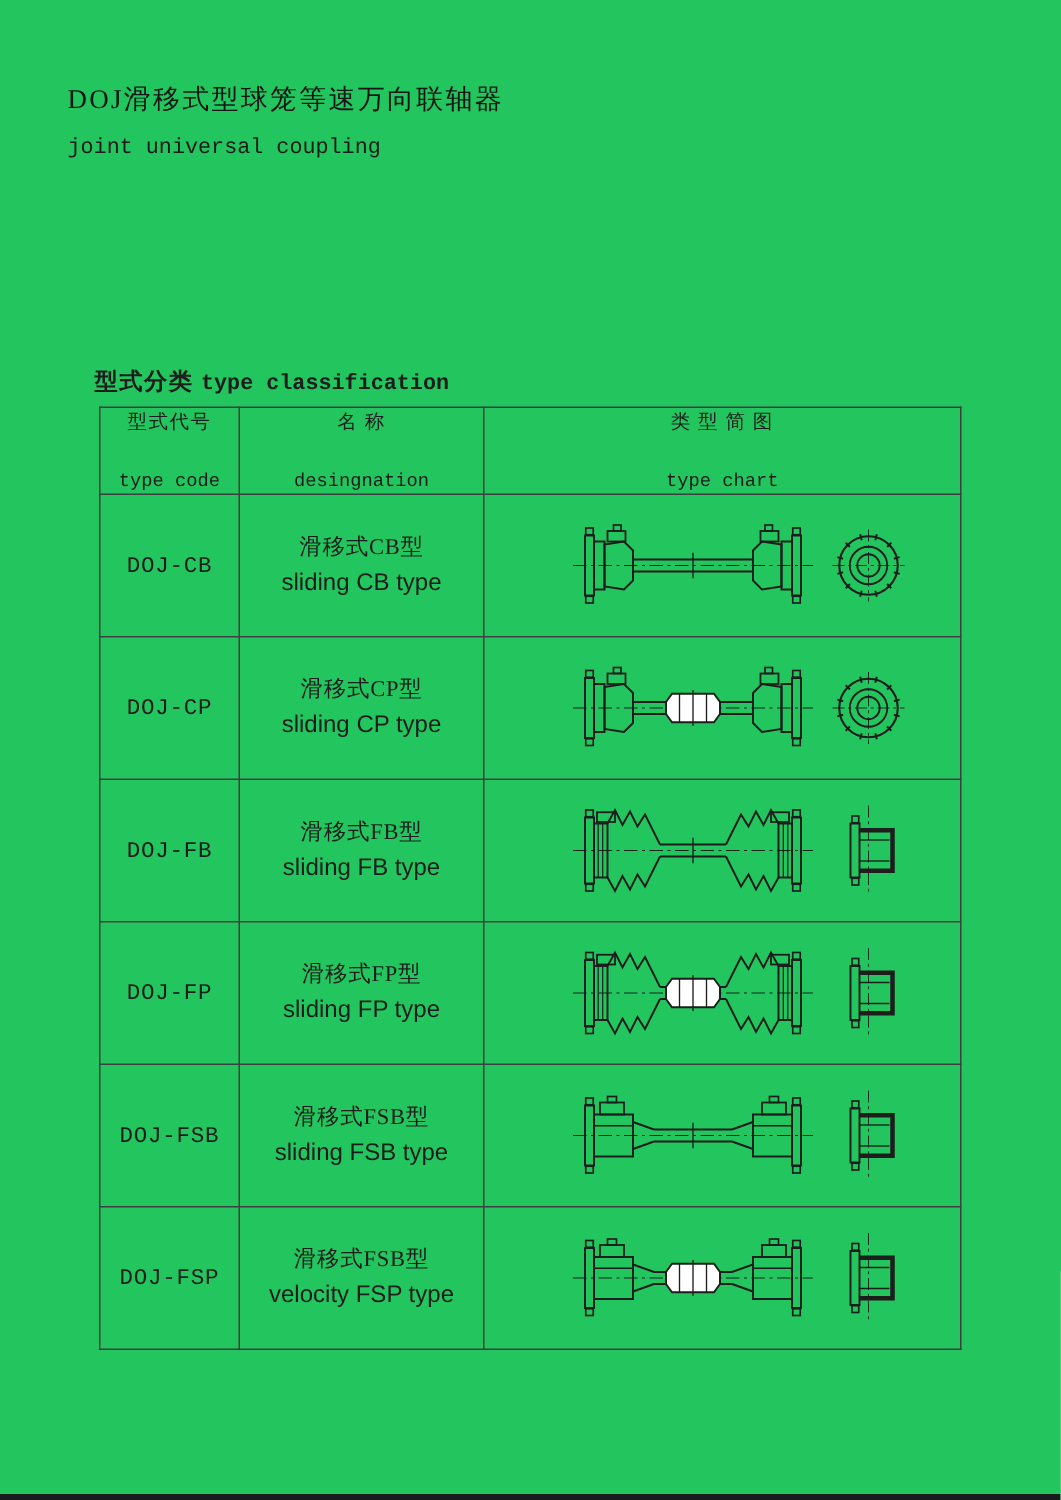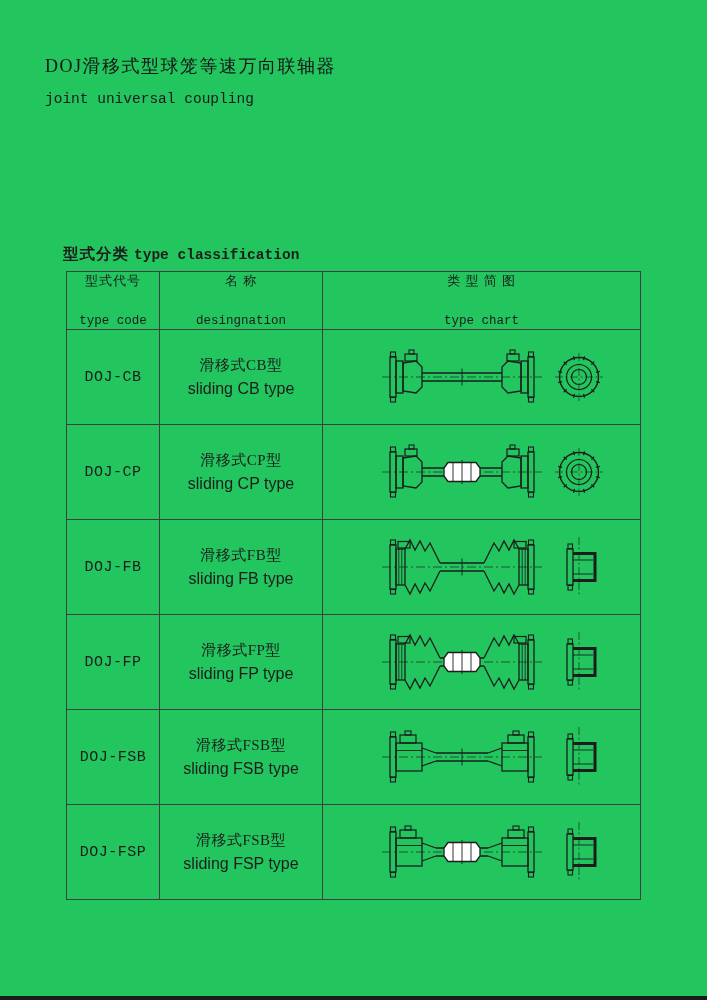--- a/index.html
+++ b/index.html
@@ -288,21 +288,21 @@
               <polyline points="241,29.5 263,29.5 263,56.5 241,56.5" stroke="#1d1d1d" stroke-width="3" fill="none"></polyline>
               <line x1="241" y1="36" x2="261" y2="36" stroke="#1d1d1d" stroke-width="0.9"></line>
               <line x1="241" y1="50" x2="261" y2="50" stroke="#1d1d1d" stroke-width="0.9"></line>
             </svg>
           </td>
         </tr>
         <tr>
           <td class="code-cell col-code">DOJ-FSP</td>
           <td class="col-name">
             <div class="name-cn">滑移式FSB型</div>
-            <div class="name-en">sliding FSP type</div>
+            <div class="name-en">velocity FSP type</div>
           </td>
           <td class="chart-cell col-chart">
             <svg width="300" height="86" viewBox="0 0 300 86">
               <line x1="50" y1="43" x2="210" y2="43" stroke="#1d1d1d" stroke-width="0.65" stroke-dasharray="9 3 2 3"></line>
               <rect x="58" y="23" width="6" height="40" stroke="#1d1d1d" stroke-width="1.3" fill="none"></rect>
               <rect x="58.5" y="18" width="5" height="4.5" stroke="#1d1d1d" stroke-width="1.1" fill="none"></rect>
               <rect x="58.5" y="63.5" width="5" height="4.5" stroke="#1d1d1d" stroke-width="1.1" fill="none"></rect>
               <rect x="64" y="29" width="26" height="28" stroke="#1d1d1d" stroke-width="1.3" fill="none"></rect>
               <line x1="64" y1="36.5" x2="90" y2="36.5" stroke="#1d1d1d" stroke-width="0.9"></line>
               <rect x="68" y="21" width="16" height="8" stroke="#1d1d1d" stroke-width="1.2" fill="none"></rect>

